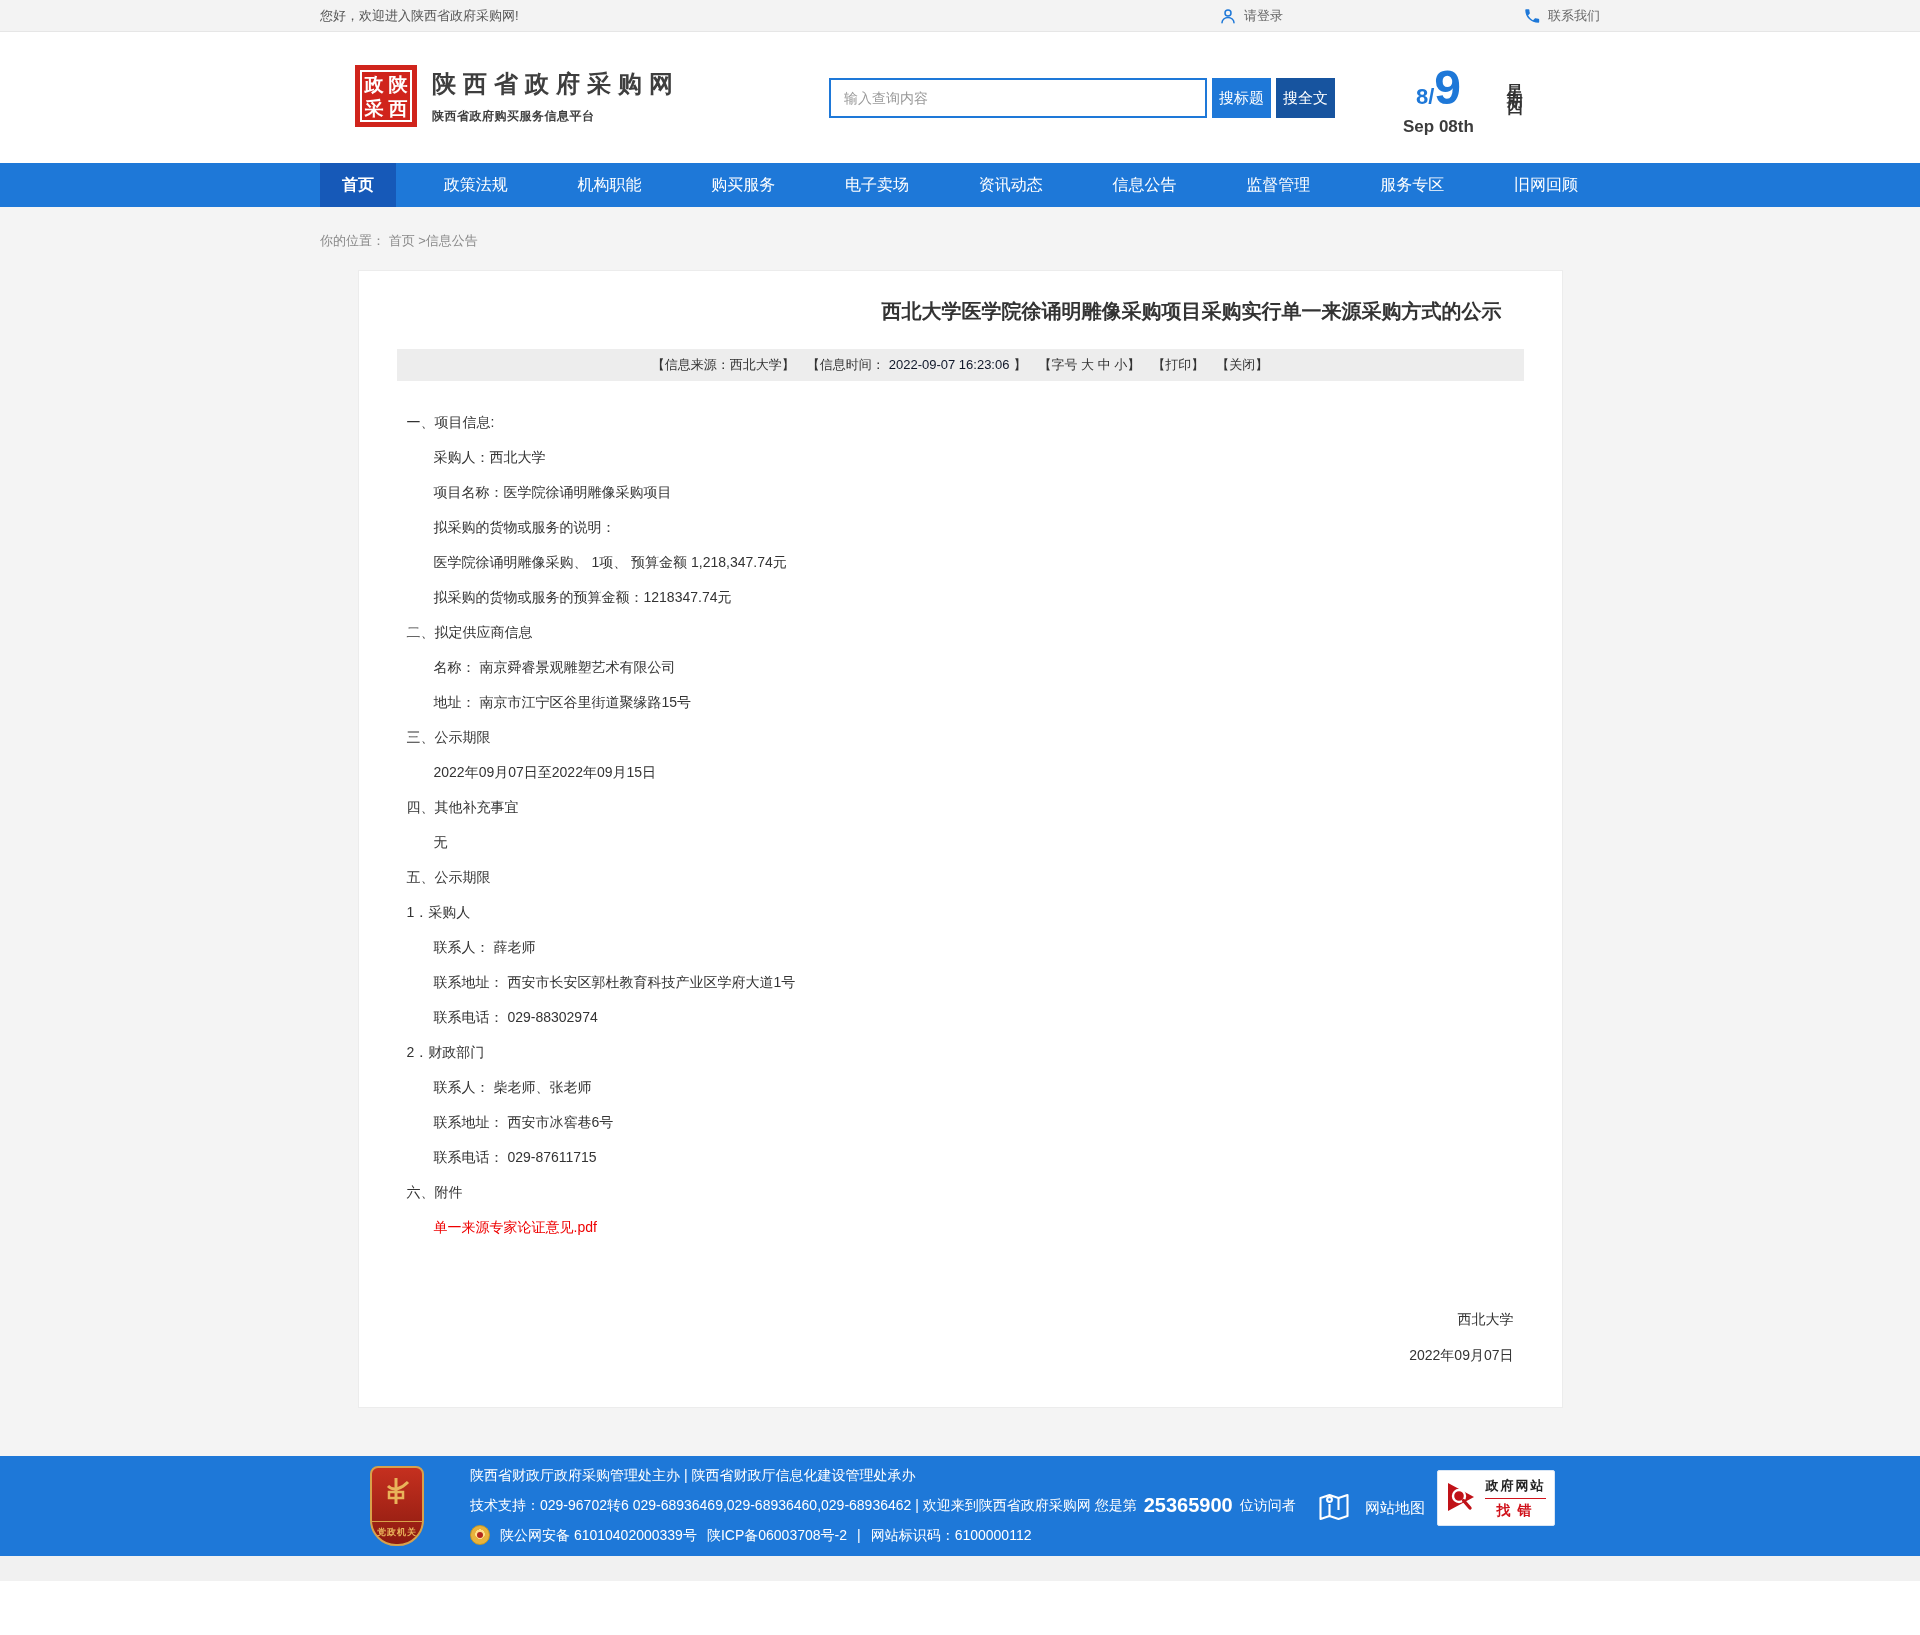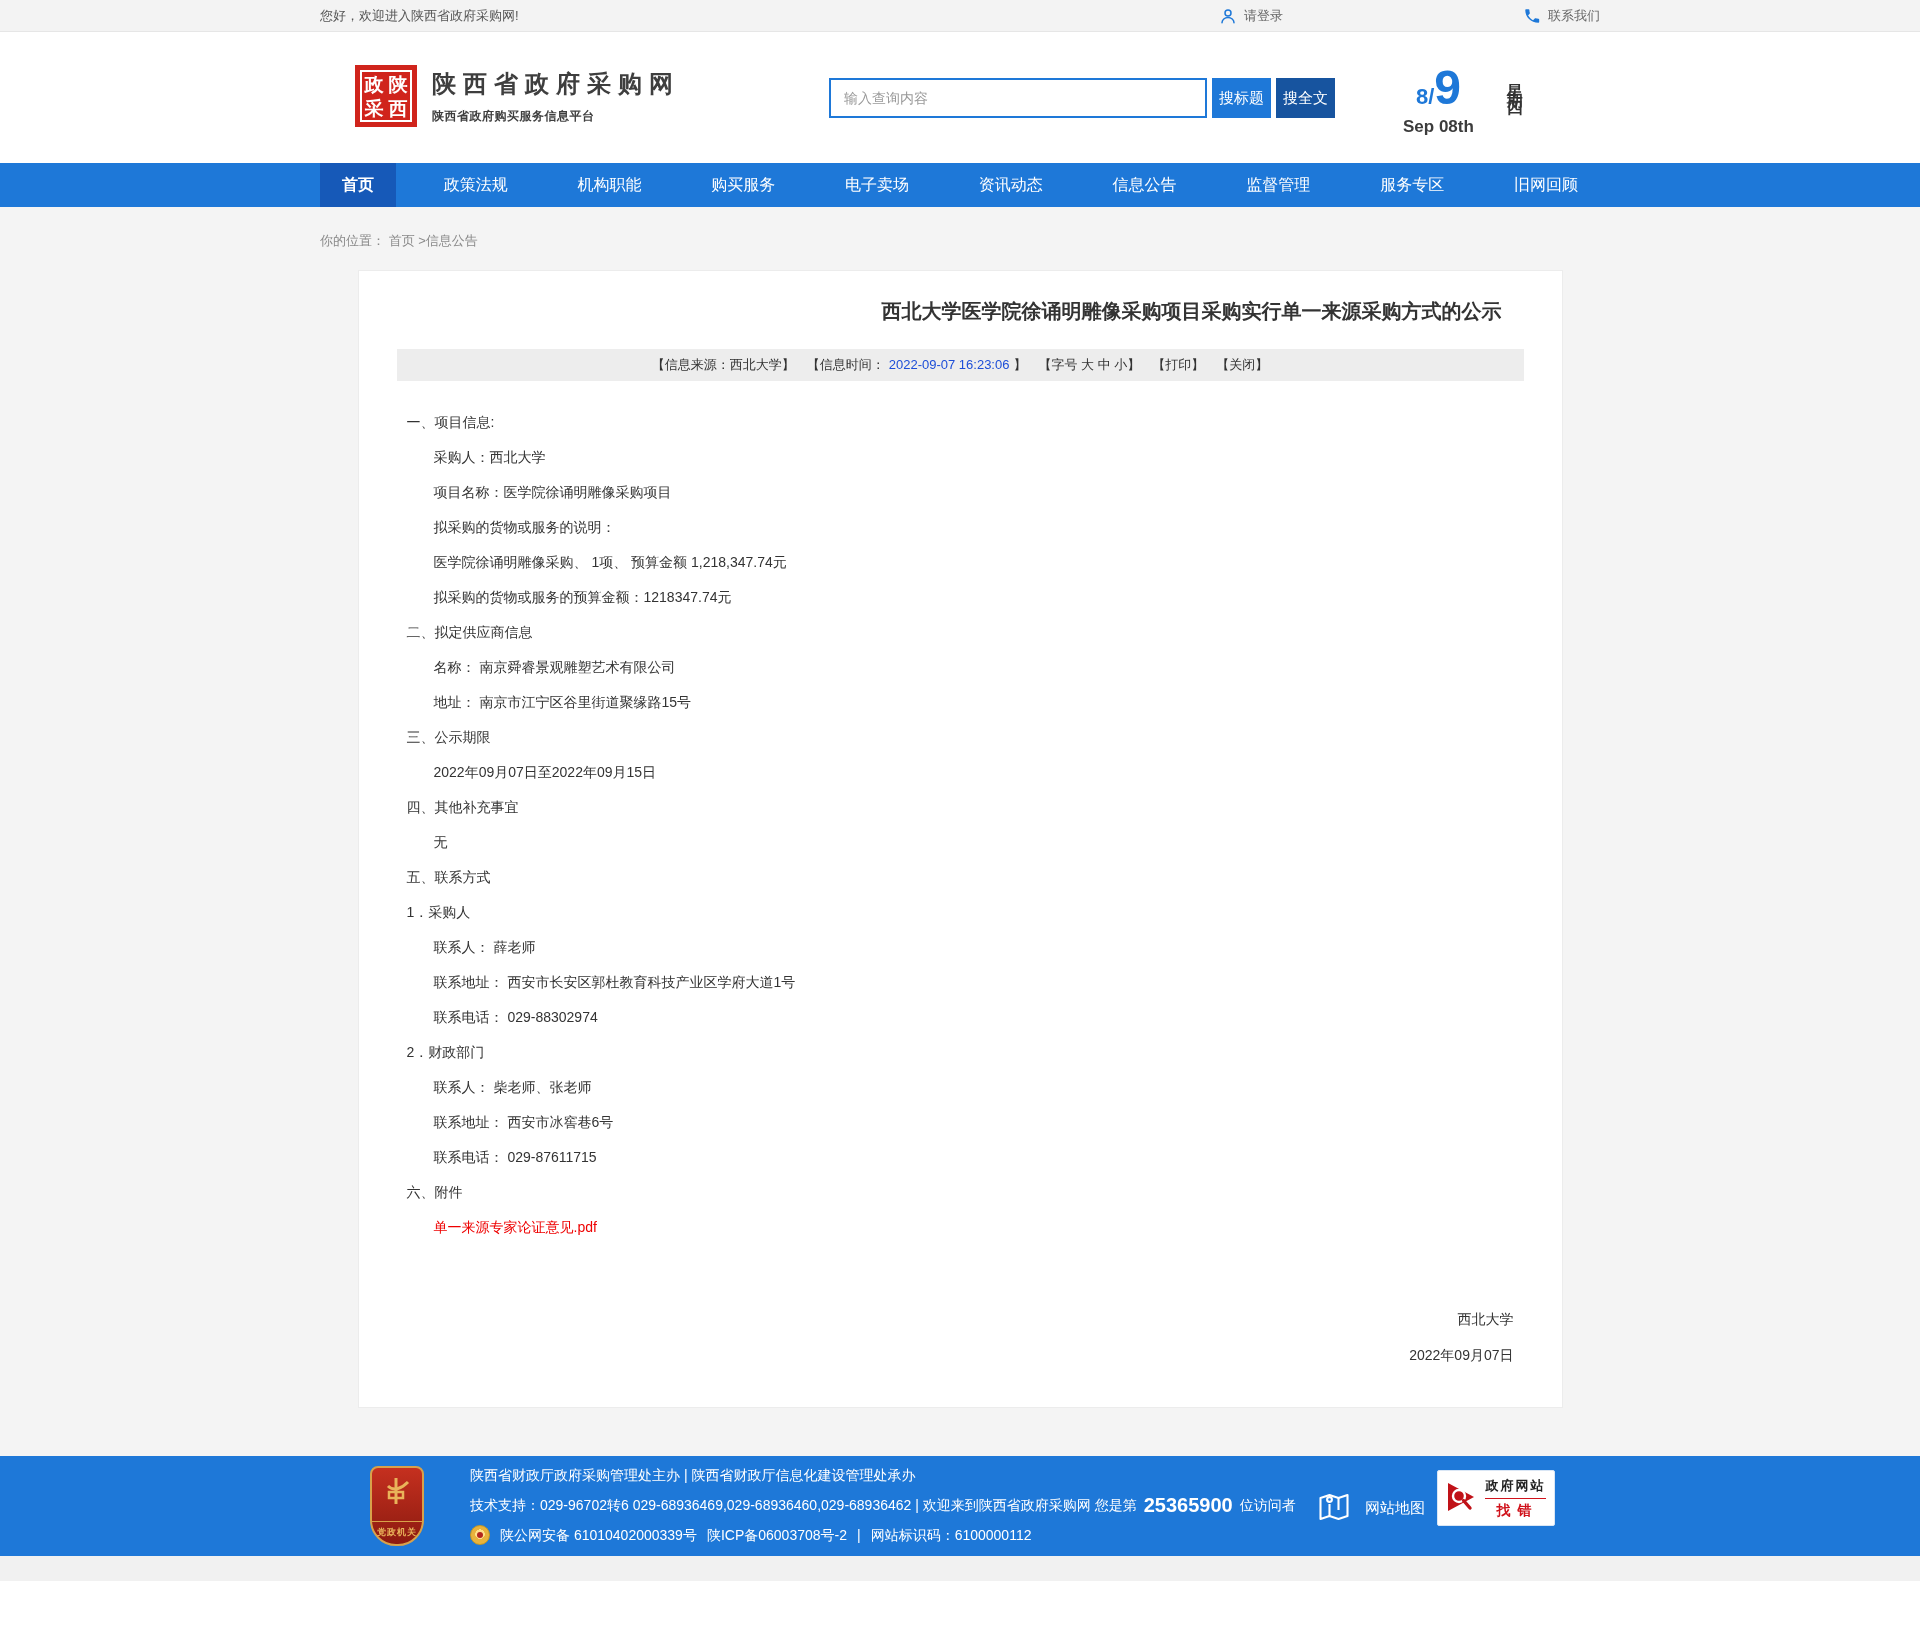--- a/index.html
+++ b/index.html
@@ -54,21 +54,21 @@
   .breadcrumb { padding: 25px 0 20px; font-size: 13px; color: #8a8a8a; }
   .breadcrumb .bc-link { cursor: pointer; color: #8a8a8a; }
 
   .panel { width: 1205px; margin: 0 auto; background: #fff; border: 1px solid #ececec; }
   .article-title { text-align: right; font-size: 20px; font-weight: bold; color: #333;
     padding: 26px 60px 0; line-height: 1.4; }
   .meta-bar { margin: 24px 38px 0; background: #ededed; height: 32px; display: flex; justify-content: center;
     align-items: center; gap: 12px; font-size: 13px; color: #333; white-space: nowrap; }
   .meta-item { cursor: default; }
   .meta-click { cursor: pointer; }
-  .red-time { color: #1d4ed8; padding: 0 4px; }
+  .red-time { color: #0f172a; padding: 0 4px; }
 
   .article-body { padding: 16px 48px 0; font-size: 14px; color: #333; }
   .para { line-height: 20px; margin: 15px 0; }
   .para.indent { padding-left: 27px; }
   .para.red-link { color: #ee0000; cursor: pointer; }
 
   .signature { padding: 0 48px 42px; text-align: right; font-size: 14px; color: #333; }
   .sig-org { margin-top: 72px; line-height: 20px; }
   .sig-date { margin-top: 16px; line-height: 20px; }
 
@@ -207,21 +207,21 @@
         <p class="para indent">拟采购的货物或服务的说明：</p>
         <p class="para indent">医学院徐诵明雕像采购、 1项、 预算金额 1,218,347.74元</p>
         <p class="para indent">拟采购的货物或服务的预算金额：1218347.74元</p>
         <p class="para">二、拟定供应商信息</p>
         <p class="para indent">名称： 南京舜睿景观雕塑艺术有限公司</p>
         <p class="para indent">地址： 南京市江宁区谷里街道聚缘路15号</p>
         <p class="para">三、公示期限</p>
         <p class="para indent">2022年09月07日至2022年09月15日</p>
         <p class="para">四、其他补充事宜</p>
         <p class="para indent">无</p>
-        <p class="para">五、联系方式</p>
+        <p class="para">五、公示期限</p>
         <p class="para">1．采购人</p>
         <p class="para indent">联系人： 薛老师</p>
         <p class="para indent">联系地址： 西安市长安区郭杜教育科技产业区学府大道1号</p>
         <p class="para indent">联系电话： 029-88302974</p>
         <p class="para">2．财政部门</p>
         <p class="para indent">联系人： 柴老师、张老师</p>
         <p class="para indent">联系地址： 西安市冰窖巷6号</p>
         <p class="para indent">联系电话： 029-87611715</p>
         <p class="para">六、附件</p>
         <p class="para indent red-link">单一来源专家论证意见.pdf</p>

